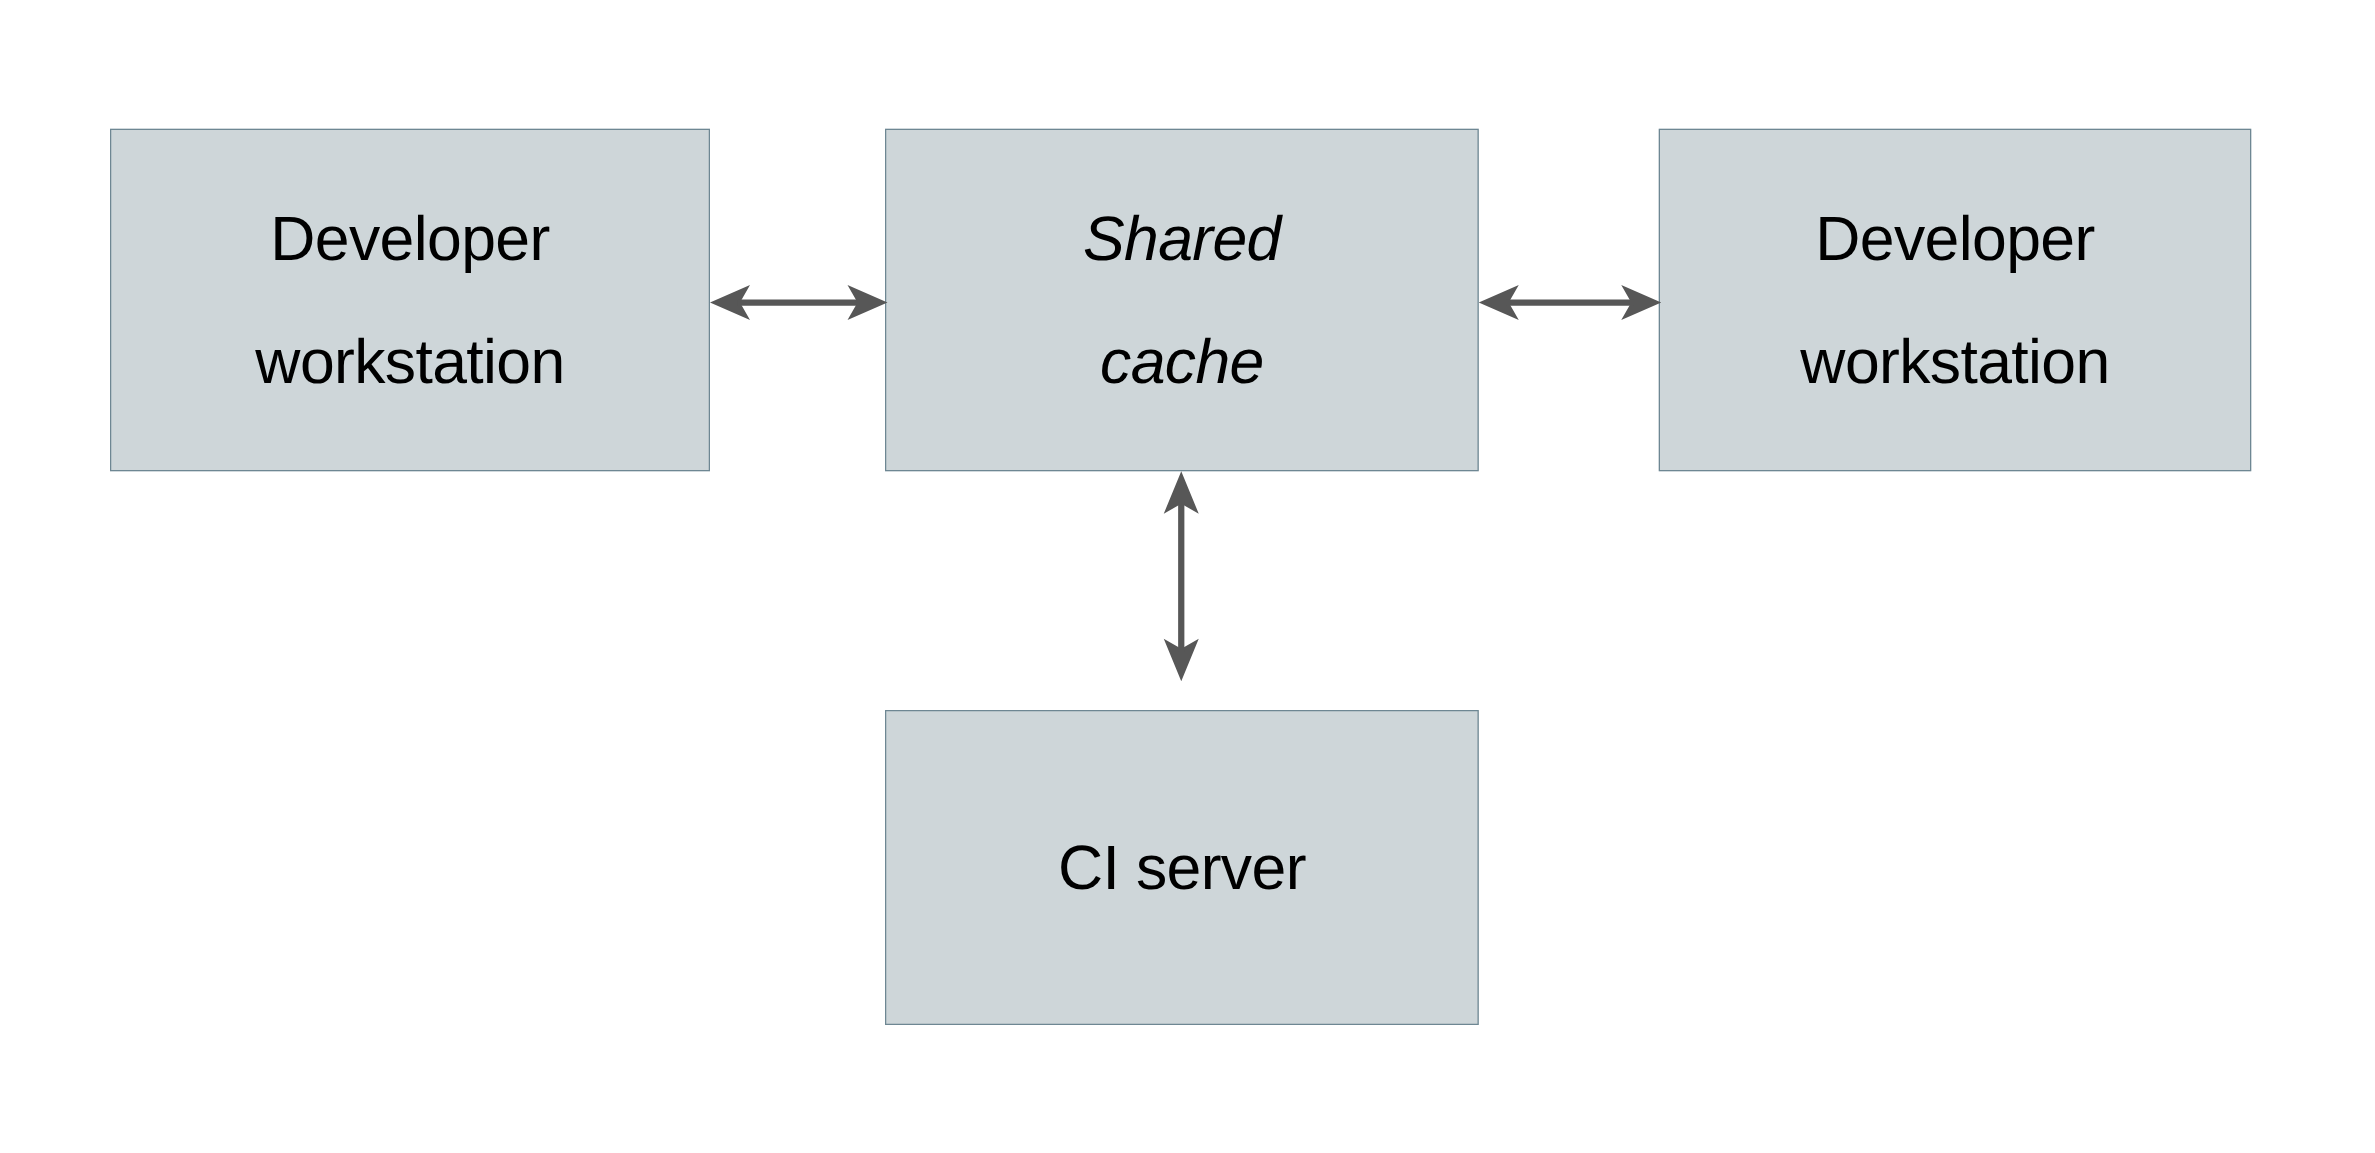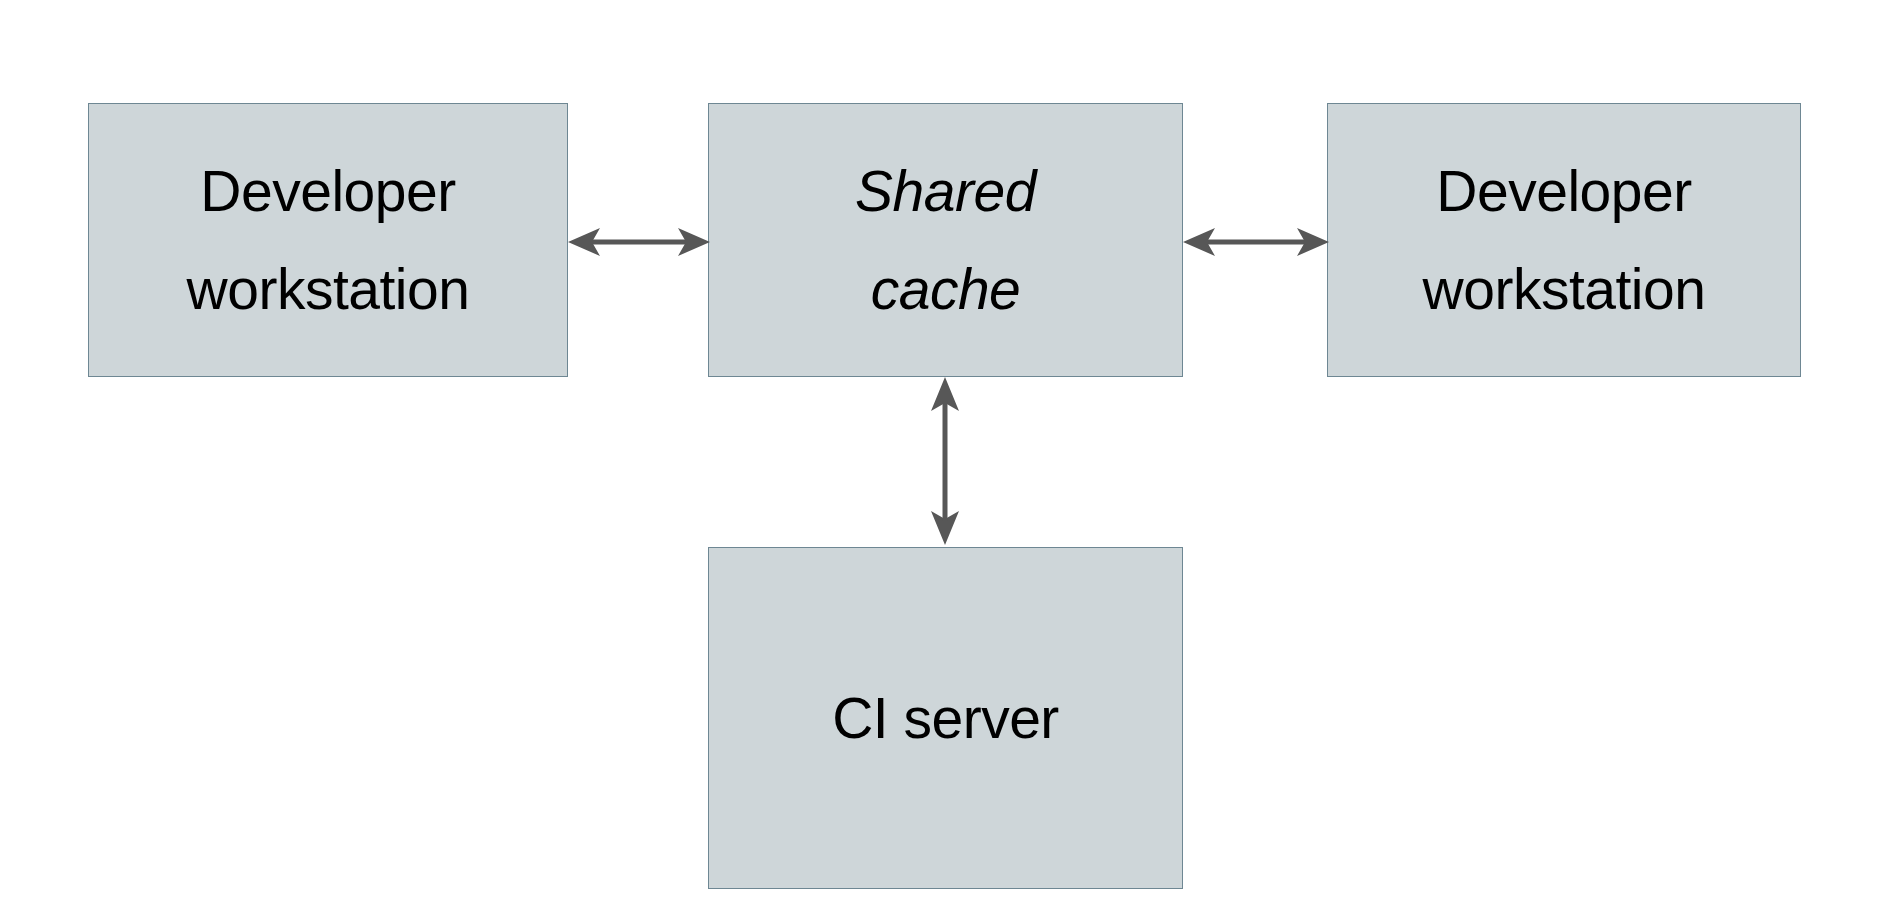--- a/index.html
+++ b/index.html
@@ -24,39 +24,39 @@
     position: absolute;
     box-sizing: border-box;
     background: #ced6d9;
     border: 1.6px solid #6e8793;
     display: flex;
     align-items: center;
     justify-content: center;
     text-align: center;
   }
   .node-label {
-    font-size: 57px;
+    font-size: 50px;
     line-height: 98px;
     color: #000000;
     font-weight: 400;
     letter-spacing: -0.5px;
     white-space: pre-line;
     padding: 0 6px;
   }
   .edge {
     position: absolute;
     pointer-events: none;
   }
   .edge svg { display: block; overflow: visible; }
 
   
   #node-dev-left    { left: 88px;   top: 103px; width: 480px; height: 274px; }
   #node-shared      { left: 708px;  top: 103px; width: 475px; height: 274px; font-style: italic; }
   #node-dev-right   { left: 1327px; top: 103px; width: 474px; height: 274px; }
-  #node-ci          { left: 708px;  top: 547px; width: 475px; height: 342px; }
+  #node-ci          { left: 708px;  top: 568px; width: 475px; height: 252px; }
 
   
   #edge-left    { left: 566px;  top: 212px; width: 146px; height: 60px; }
   #edge-right   { left: 1181px; top: 212px; width: 150px; height: 60px; }
   #edge-bottom  { left: 915px;  top: 375px; width: 60px;  height: 172px; }
 </style>
 </head>
 <body>
 
 <div id="canvas">

